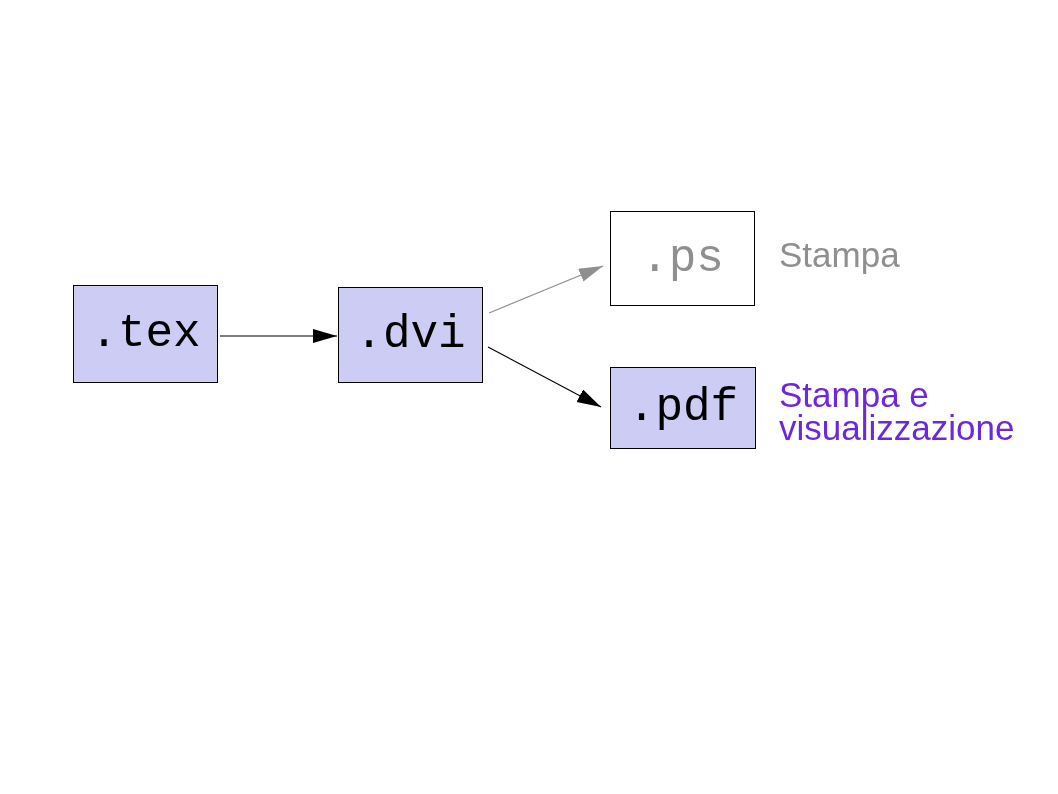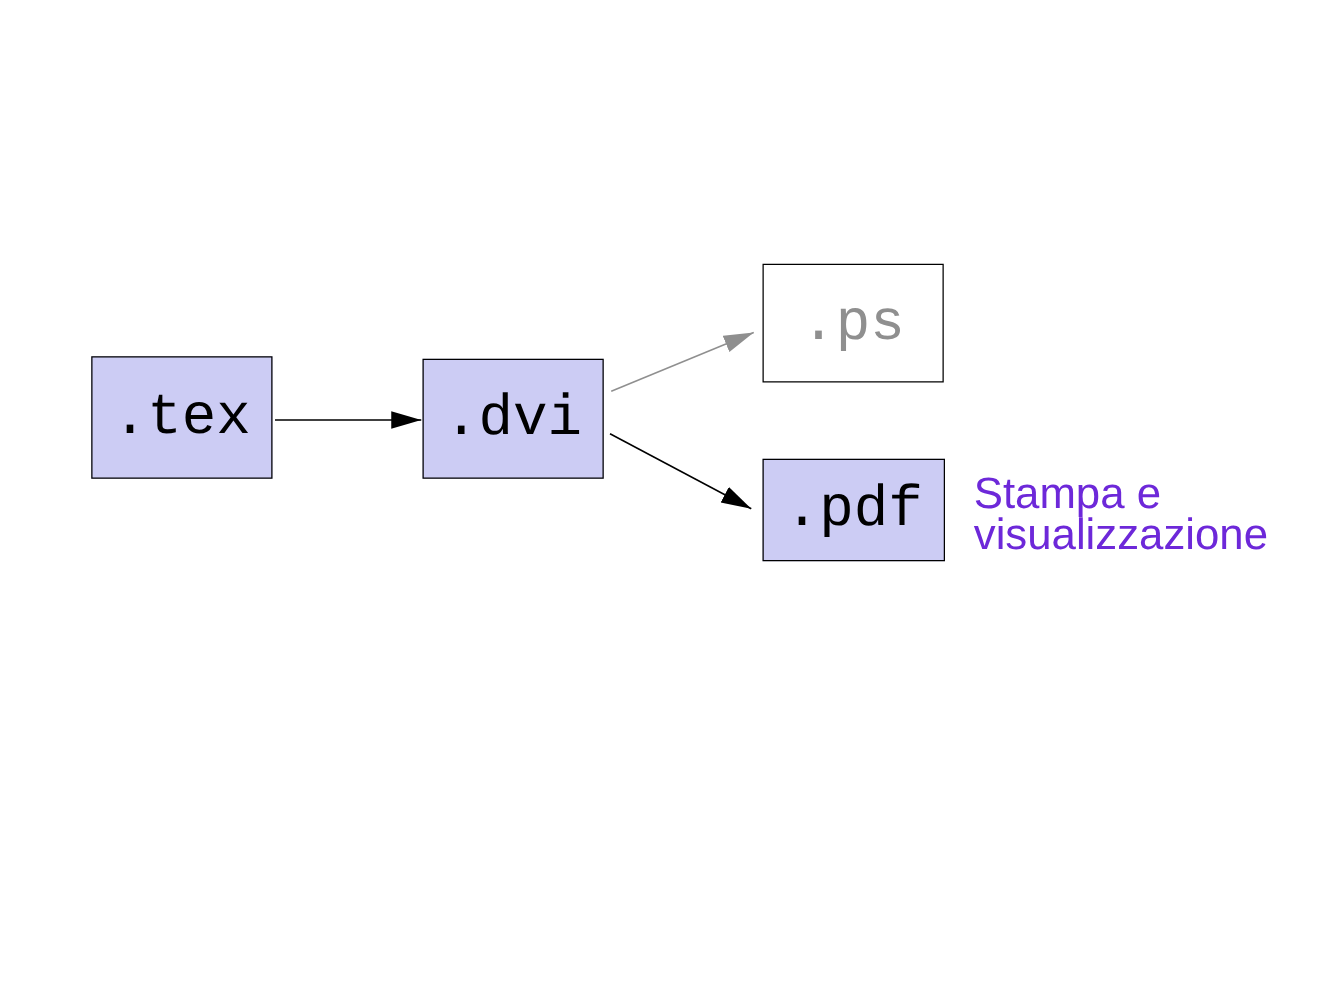--- a/index.html
+++ b/index.html
@@ -82,17 +82,18 @@
   </div>
 
   <div class="node node-ps" style="background-color: rgb(255, 255, 255); border-color: rgb(0, 0, 0); color: rgb(143, 143, 143);">
     <span>.ps</span>
   </div>
 
   <div class="node node-pdf" style="background-color: rgb(204, 204, 244); border-color: rgb(0, 0, 0); color: rgb(0, 0, 0);">
     <span>.pdf</span>
   </div>
 
+  <div class="annotation ann-ps" style="color: rgb(143, 143, 143);">Stampa</div>
 
   <div class="annotation ann-pdf" style="color: #6d28d9;">Stampa e
 visualizzazione</div>
 
 </div>
 
 </body></html>

